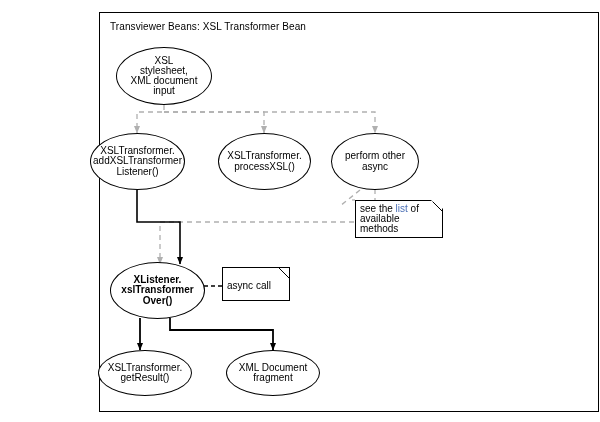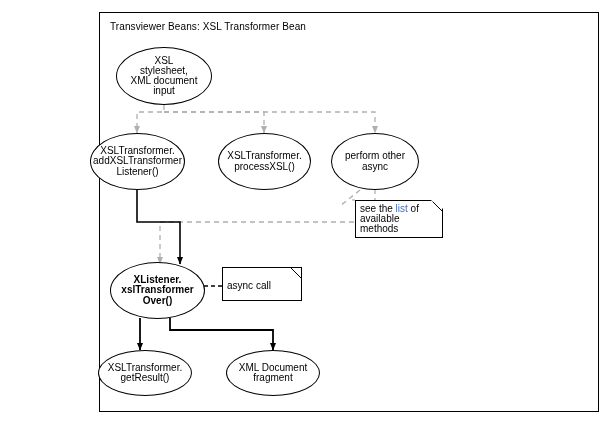--- a/index.html
+++ b/index.html
@@ -162,21 +162,21 @@
 methods</span>
     </div>
     <div class="note-fold"></div>
     <svg class="note-fold-line" viewBox="0 0 13 13">
       <path d="M12,1 L1,1 L12,12 z" fill="#ffffff" stroke="#ffffff" stroke-width="0"></path>
       <path d="M1.5,0.5 L12.5,11.5" stroke="#000000" stroke-width="1" fill="none"></path>
       <path d="M1.5,0.5 L12.5,0.5" stroke="#ffffff" stroke-width="2" fill="none"></path>
     </svg>
   </div>
 
-  <div class="node note" style="left:222px; top:267px; width:80px; height:34px;">
+  <div class="node note" style="left:222px; top:267px; width:68px; height:34px;">
     <div style="position:relative; width:100%; padding-top:5px;">
       <span>async call</span>
     </div>
     <svg class="note-fold-line" viewBox="0 0 13 13">
       <path d="M1.5,0.5 L12.5,11.5" stroke="#000000" stroke-width="1" fill="none"></path>
     </svg>
   </div>
 
 </div>
 

